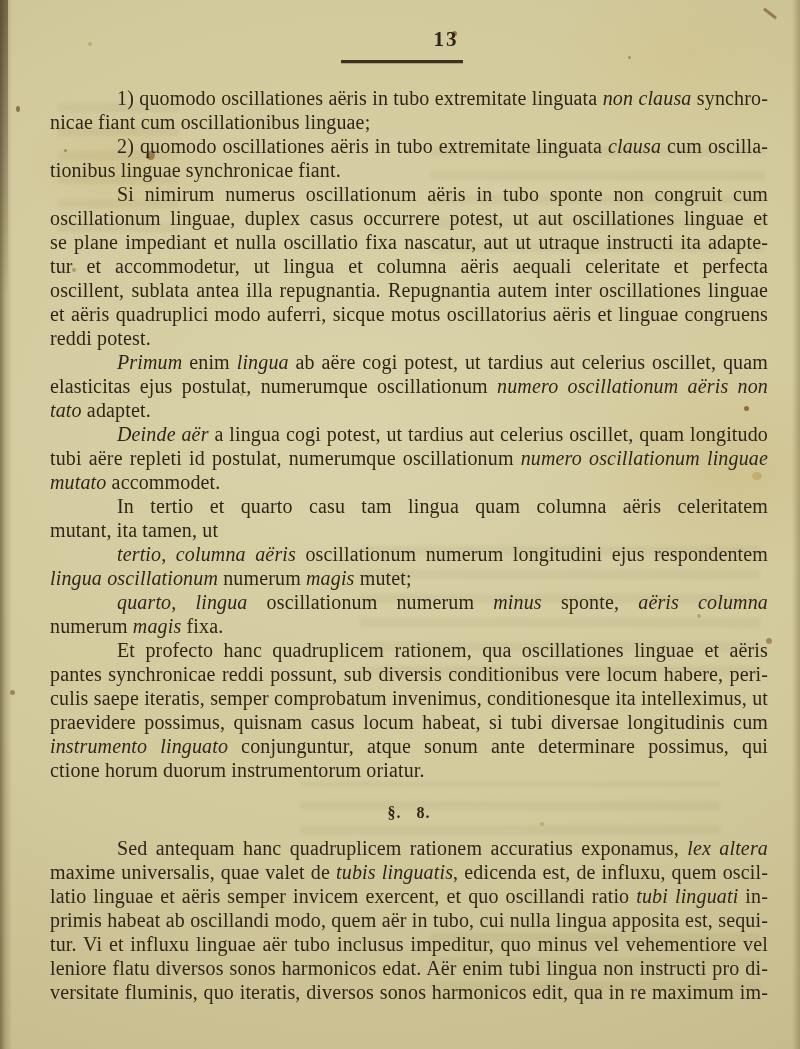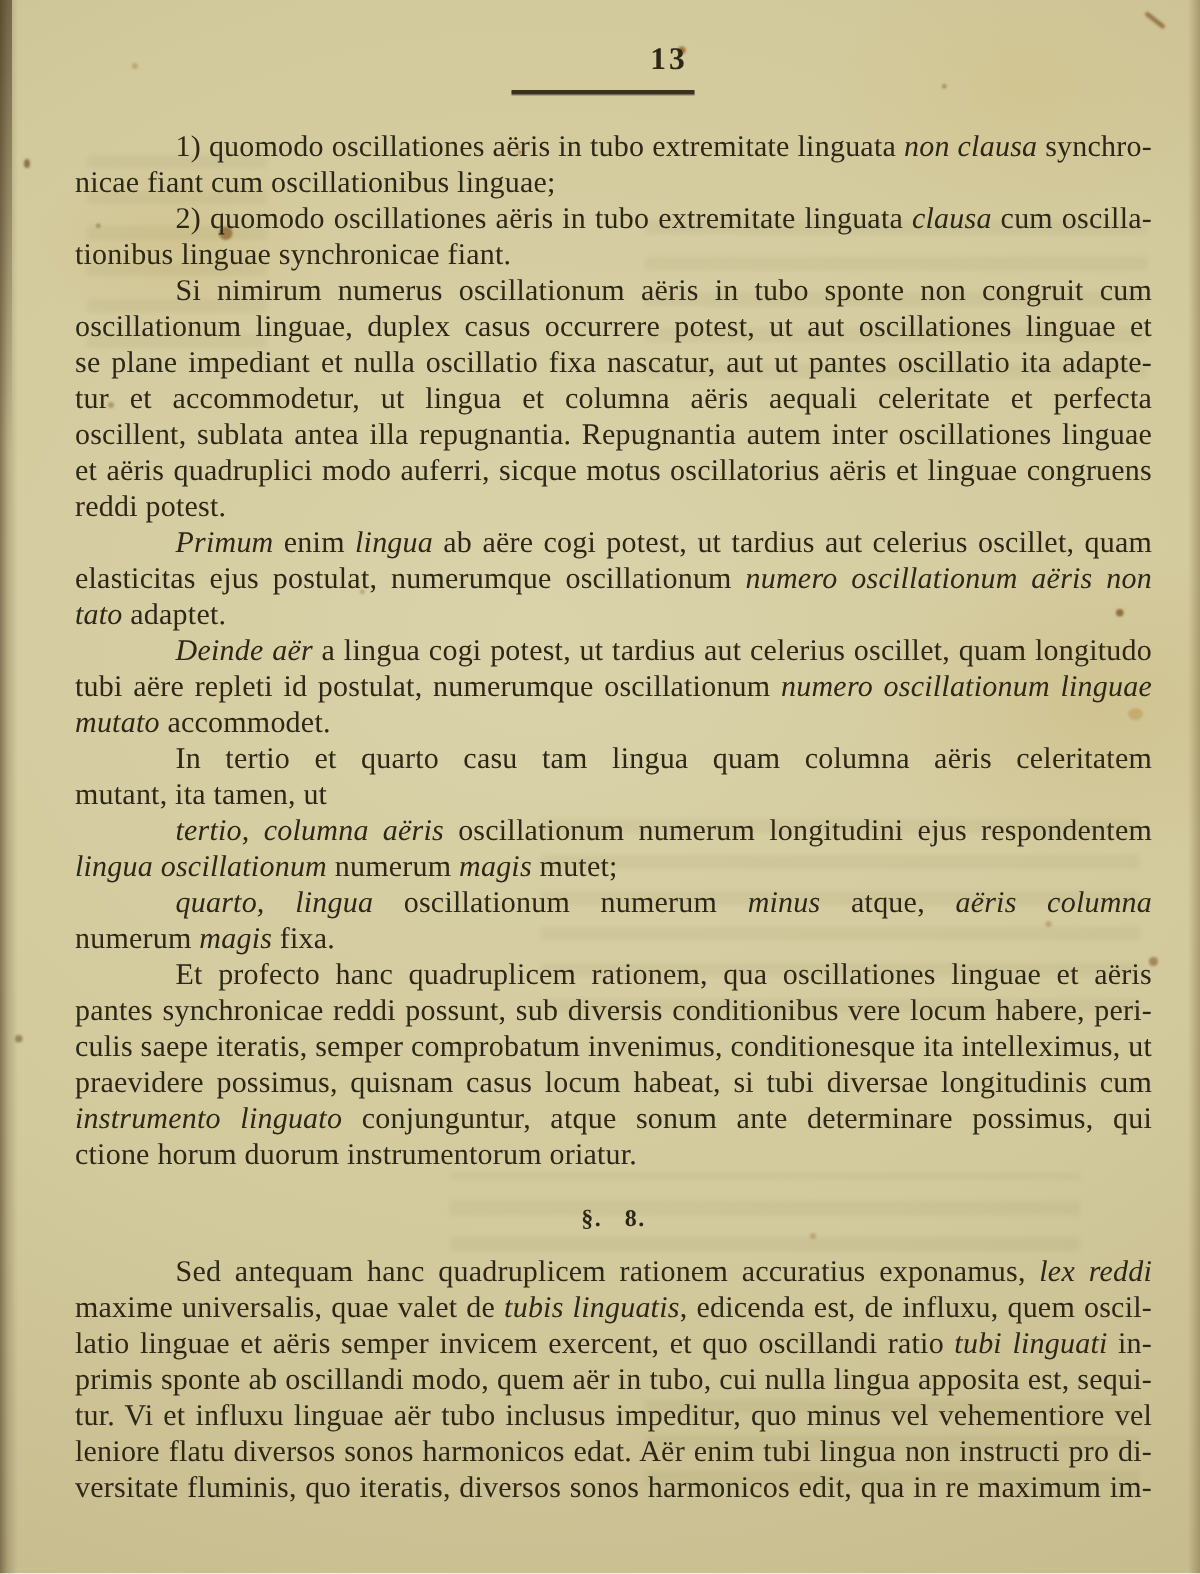--- a/index.html
+++ b/index.html
@@ -116,49 +116,49 @@
   <div class="pagenum-rule"></div>
 
   <div class="textblock">
     <div id="lines-before">
         <div class="line indent"><span>1) quomodo oscillationes aëris in tubo extremitate linguata </span><span class="it">non clausa</span><span> synchro-</span></div>
         <div class="line last"><span>nicae fiant cum oscillationibus linguae;</span></div>
         <div class="line indent"><span>2) quomodo oscillationes aëris in tubo extremitate linguata </span><span class="it">clausa</span><span> cum oscilla-</span></div>
         <div class="line last"><span>tionibus linguae synchronicae fiant.</span></div>
         <div class="line indent"><span>Si nimirum numerus oscillationum aëris in tubo sponte non congruit cum numero</span></div>
         <div class="line"><span>oscillationum linguae, duplex casus occurrere potest, ut aut oscillationes linguae et aëris</span></div>
-        <div class="line"><span>se plane impediant et nulla oscillatio fixa nascatur, aut ut pantes oscillatio ita adapte-</span></div>
+        <div class="line"><span>se plane impediant et nulla oscillatio fixa nascatur, aut ut utraque instructi ita adapte-</span></div>
         <div class="line"><span>tur et accommodetur, ut lingua et columna aëris aequali celeritate et perfecta congruentia</span></div>
         <div class="line"><span>oscillent, sublata antea illa repugnantia.  Repugnantia autem inter oscillationes linguae</span></div>
         <div class="line"><span>et aëris quadruplici modo auferri, sicque motus oscillatorius aëris et linguae congruens</span></div>
         <div class="line last"><span>reddi potest.</span></div>
         <div class="line indent"><span class="it">Primum</span><span> enim </span><span class="it">lingua</span><span> ab aëre cogi potest, ut tardius aut celerius oscillet, quam</span></div>
         <div class="line"><span>elasticitas ejus postulat, numerumque oscillationum </span><span class="it">numero oscillationum aëris non mu-</span></div>
         <div class="line last"><span class="it">tato</span><span> adaptet.</span></div>
         <div class="line indent"><span class="it">Deinde aër</span><span> a lingua cogi potest, ut tardius aut celerius oscillet, quam longitudo</span></div>
         <div class="line"><span>tubi aëre repleti id postulat, numerumque oscillationum </span><span class="it">numero oscillationum linguae non</span></div>
         <div class="line last"><span class="it">mutato</span><span> accommodet.</span></div>
         <div class="line indent"><span>In tertio et quarto casu tam lingua quam columna aëris celeritatem oscillationum</span></div>
         <div class="line last"><span>mutant, ita tamen, ut</span></div>
         <div class="line indent"><span class="it">tertio, columna aëris</span><span> oscillationum numerum longitudini ejus respondentem </span><span class="it">duplex,</span></div>
         <div class="line last"><span class="it">lingua oscillationum</span><span> numerum </span><span class="it">magis</span><span> mutet;</span></div>
-        <div class="line indent"><span class="it">quarto, lingua</span><span> oscillationum numerum </span><span class="it">minus</span><span> atque, </span><span class="it">aëris columna</span><span> oscillationum</span></div>
+        <div class="line indent"><span class="it">quarto, lingua</span><span> oscillationum numerum </span><span class="it">minus</span><span> sponte, </span><span class="it">aëris columna</span><span> oscillationum</span></div>
         <div class="line last"><span>numerum </span><span class="it">magis</span><span> fixa.</span></div>
         <div class="line indent"><span>Et profecto hanc quadruplicem rationem, qua oscillationes linguae et aëris discre-</span></div>
         <div class="line"><span>pantes synchronicae reddi possunt, sub diversis conditionibus vere locum habere, peri-</span></div>
         <div class="line"><span>culis saepe iteratis, semper comprobatum invenimus, conditionesque ita intelleximus, ut</span></div>
         <div class="line"><span>praevidere possimus, quisnam casus locum habeat, si tubi diversae longitudinis cum certo</span></div>
         <div class="line"><span class="it">instrumento linguato</span><span> conjunguntur, atque sonum ante determinare possimus, qui conjun-</span></div>
         <div class="line last"><span>ctione horum duorum instrumentorum oriatur.</span></div>
       </div>
     <div class="heading">§.&nbsp;&nbsp;&nbsp;8.</div>
     <div id="lines-after">
-        <div class="line indent"><span>Sed antequam hanc quadruplicem rationem accuratius exponamus, </span><span class="it">lex reddi</span></div>
+        <div class="line indent"><span>Sed antequam hanc quadruplicem rationem accuratius exponamus, </span><span class="it">lex altera</span></div>
         <div class="line"><span>maxime universalis, quae valet de </span><span class="it">tubis linguatis</span><span>, edicenda est, de influxu, quem oscil-</span></div>
         <div class="line"><span>latio linguae et aëris semper invicem exercent, et quo oscillandi ratio </span><span class="it">tubi linguati</span><span> in-</span></div>
-        <div class="line"><span>primis sponte ab oscillandi modo, quem aër in tubo, cui nulla lingua apposita est, sequi-</span></div>
+        <div class="line"><span>primis habeat ab oscillandi modo, quem aër in tubo, cui nulla lingua apposita est, sequi-</span></div>
         <div class="line"><span>tur.  Vi et influxu linguae aër tubo inclusus impeditur, quo minus vel vehementiore vel</span></div>
         <div class="line"><span>leniore flatu diversos sonos harmonicos edat.  Aër enim tubi lingua non instructi pro di-</span></div>
         <div class="line"><span>versitate fluminis, quo iteratis, diversos sonos harmonicos edit, qua in re maximum im-</span></div>
       </div>
   </div>
 
 </div>
 
 </body></html>

